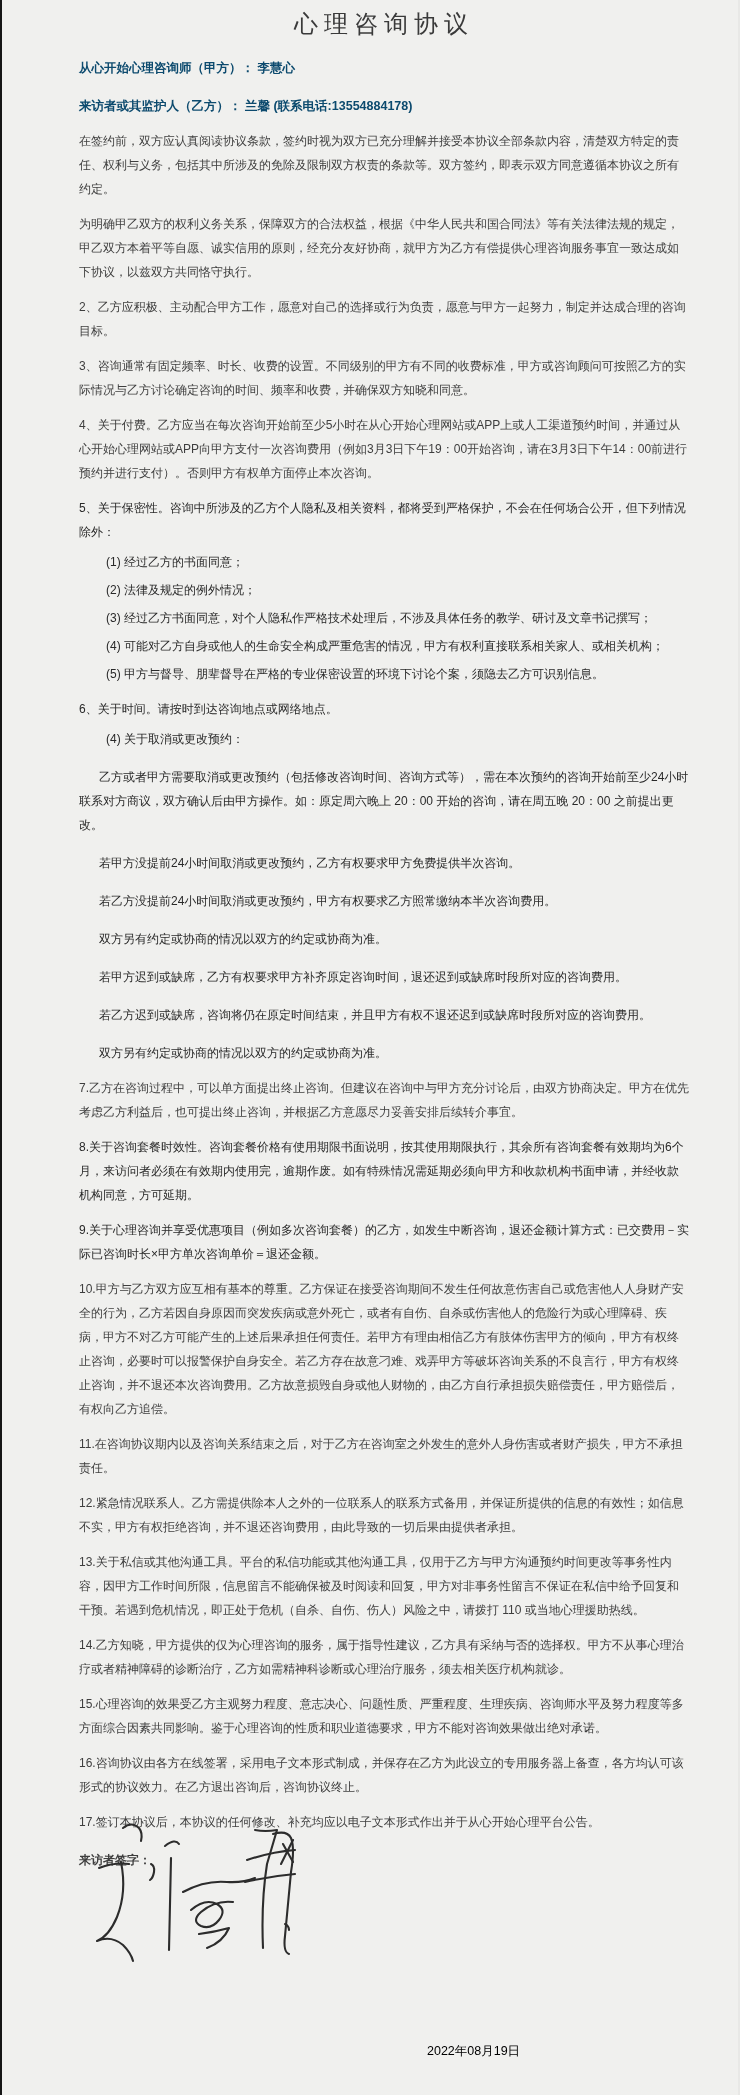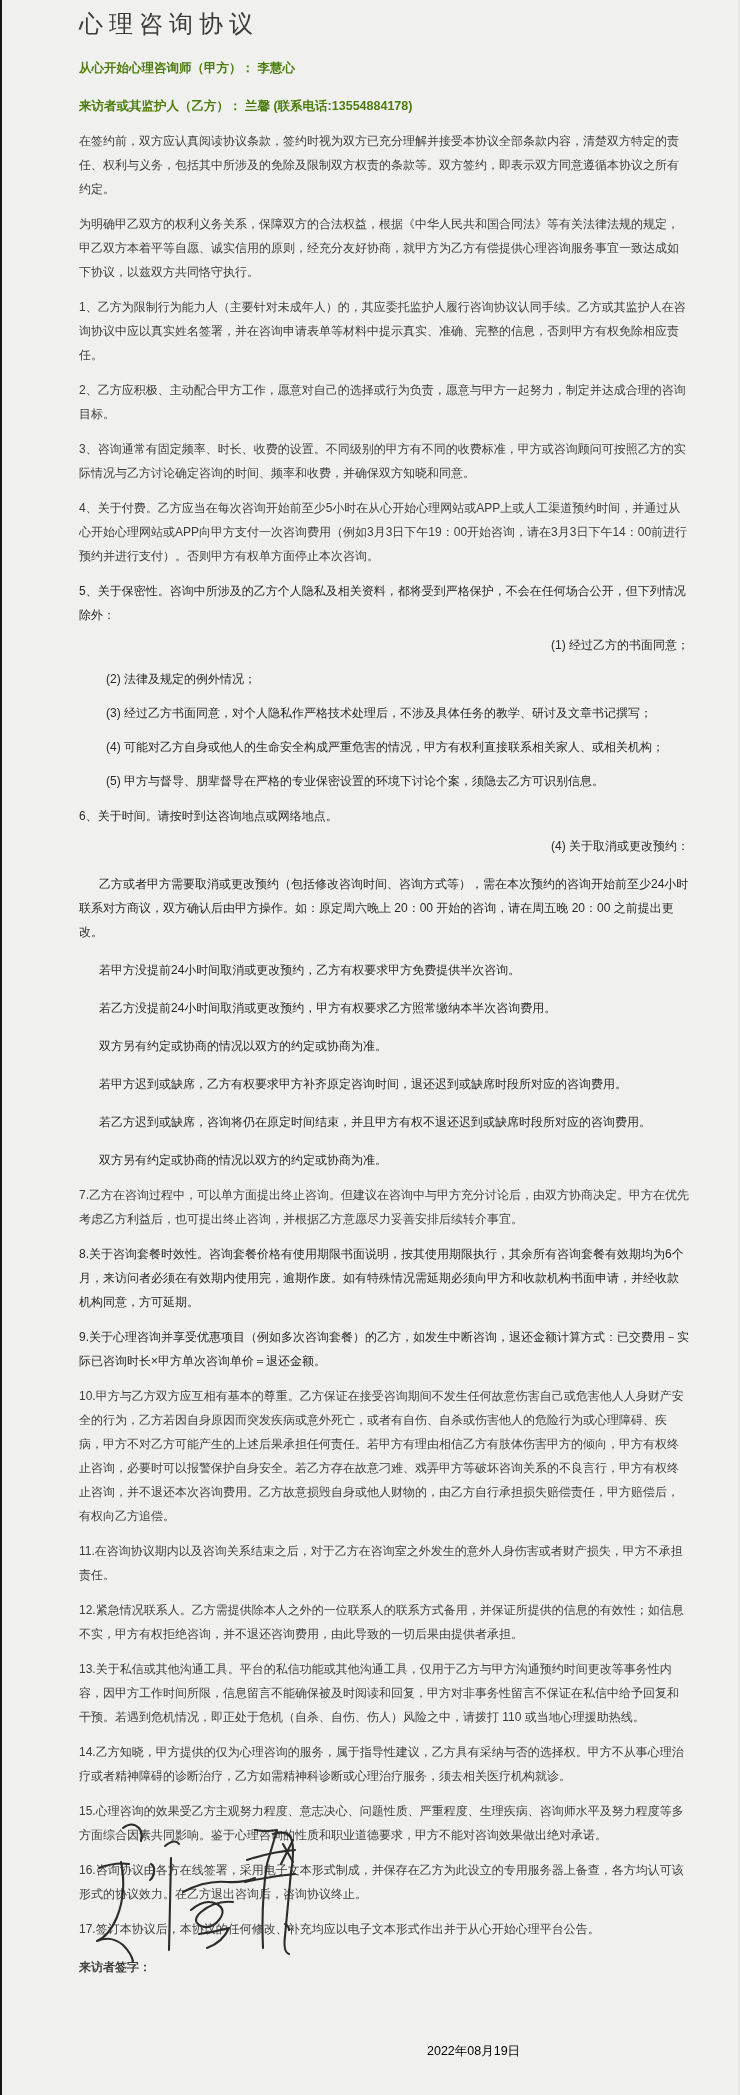--- a/index.html
+++ b/index.html
@@ -13,55 +13,54 @@
     width:738px;height:2095px;
     background:#f0f0ee;
     border-left:2px solid #161616;
     overflow:hidden;
     box-sizing:border-box;
   }
   .content{
     padding:8px 49px 0 77px;
   }
   .doc-title{
-    text-align:left;
+    text-align:center;
     font-size:24px;
     line-height:32px;
     letter-spacing:6px;
     color:#3a3a3a;
     font-weight:400;
     margin:0;
   }
   .party-line{
     font-size:12.5px;
     line-height:24px;
     font-weight:bold;
-    color:#4d7c0f;
+    color:#0c4a6e;
     margin:0;
   }
   .party-a{margin-top:16px;}
   .party-b{margin-top:14px;}
   .para{
     font-size:12px;
     line-height:24px;
     color:#3e3e3e;
     margin:11px 0 0 0;
     text-align:left;
   }
   .para.bold{
     font-weight:normal;
     color:#292929;
   }
   .para.sub{
-    margin-top:10px;
+    margin-top:4px;
     padding-left:27px;
   }
   .para.firstsub{
     margin-top:6px;
-    text-align:right;
   }
   .para.hang{
     margin-top:14px;
     text-indent:20px;
   }
   .sign-label{
     font-size:12px;
     line-height:24px;
     color:#3e3e3e;
     margin:14px 0 0 0;
@@ -96,21 +95,20 @@
 
 <div class="page">
   <div class="content">
     <h1 class="doc-title">心理咨询协议</h1>
     <p class="party-line party-a">从心开始心理咨询师（甲方）： 李慧心</p>
     <p class="party-line party-b">来访者或其监护人（乙方）： 兰馨 (联系电话:13554884178)</p>
 
     <div>
         <p class="para">在签约前，双方应认真阅读协议条款，签约时视为双方已充分理解并接受本协议全部条款内容，清楚双方特定的责任、权利与义务，包括其中所涉及的免除及限制双方权责的条款等。双方签约，即表示双方同意遵循本协议之所有约定。</p>
         <p class="para">为明确甲乙双方的权利义务关系，保障双方的合法权益，根据《中华人民共和国合同法》等有关法律法规的规定，甲乙双方本着平等自愿、诚实信用的原则，经充分友好协商，就甲方为乙方有偿提供心理咨询服务事宜一致达成如下协议，以兹双方共同恪守执行。</p>
-        <p class="para">1、乙方为限制行为能力人（主要针对未成年人）的，其应委托监护人履行咨询协议认同手续。乙方或其监护人在咨询协议中应以真实姓名签署，并在咨询申请表单等材料中提示真实、准确、完整的信息，否则甲方有权免除相应责任。</p>
         <p class="para">2、乙方应积极、主动配合甲方工作，愿意对自己的选择或行为负责，愿意与甲方一起努力，制定并达成合理的咨询目标。</p>
         <p class="para">3、咨询通常有固定频率、时长、收费的设置。不同级别的甲方有不同的收费标准，甲方或咨询顾问可按照乙方的实际情况与乙方讨论确定咨询的时间、频率和收费，并确保双方知晓和同意。</p>
         <p class="para">4、关于付费。乙方应当在每次咨询开始前至少5小时在从心开始心理网站或APP上或人工渠道预约时间，并通过从心开始心理网站或APP向甲方支付一次咨询费用（例如3月3日下午19：00开始咨询，请在3月3日下午14：00前进行预约并进行支付）。否则甲方有权单方面停止本次咨询。</p>
         <p class="para bold">5、关于保密性。咨询中所涉及的乙方个人隐私及相关资料，都将受到严格保护，不会在任何场合公开，但下列情况除外：</p>
         <p class="para bold sub firstsub">(1) 经过乙方的书面同意；</p>
         <p class="para bold sub">(2) 法律及规定的例外情况；</p>
         <p class="para bold sub">(3) 经过乙方书面同意，对个人隐私作严格技术处理后，不涉及具体任务的教学、研讨及文章书记撰写；</p>
         <p class="para bold sub">(4) 可能对乙方自身或他人的生命安全构成严重危害的情况，甲方有权利直接联系相关家人、或相关机构；</p>
         <p class="para bold sub">(5) 甲方与督导、朋辈督导在严格的专业保密设置的环境下讨论个案，须隐去乙方可识别信息。</p>
         <p class="para bold">6、关于时间。请按时到达咨询地点或网络地点。</p>

